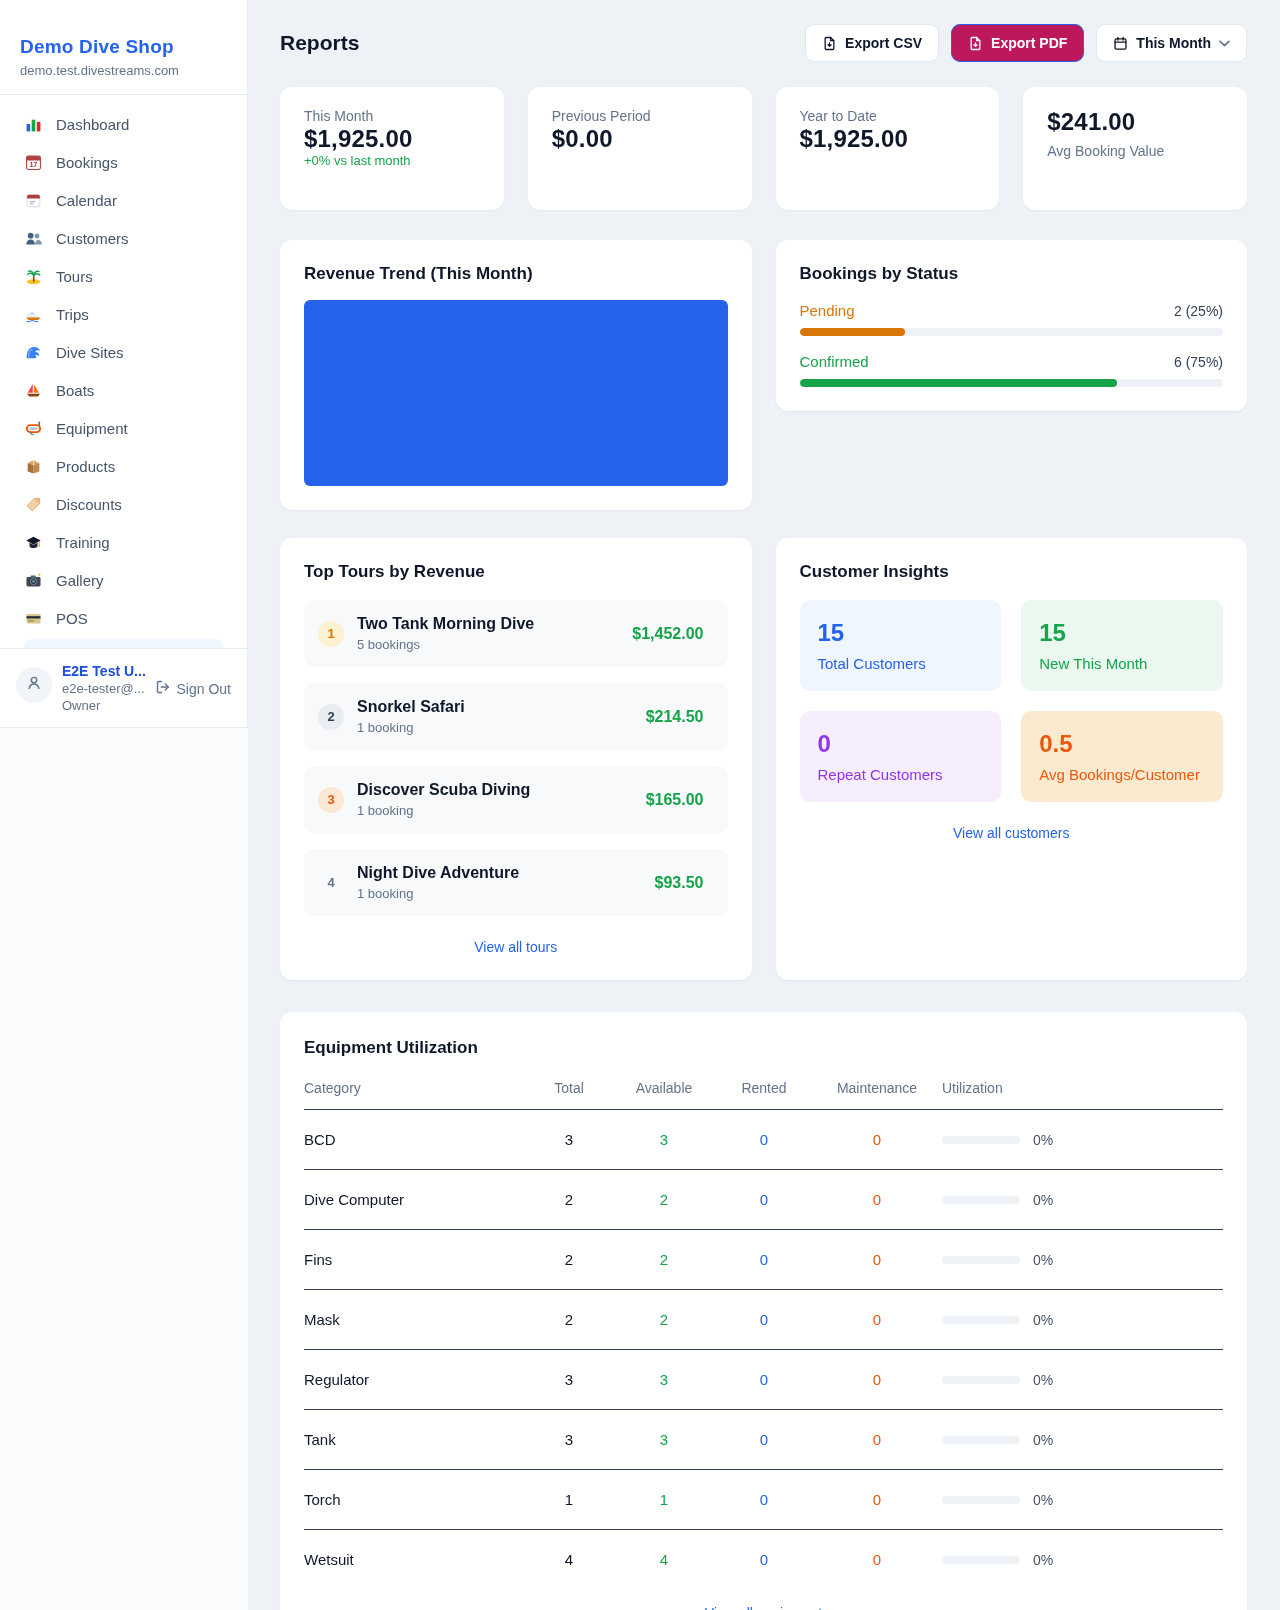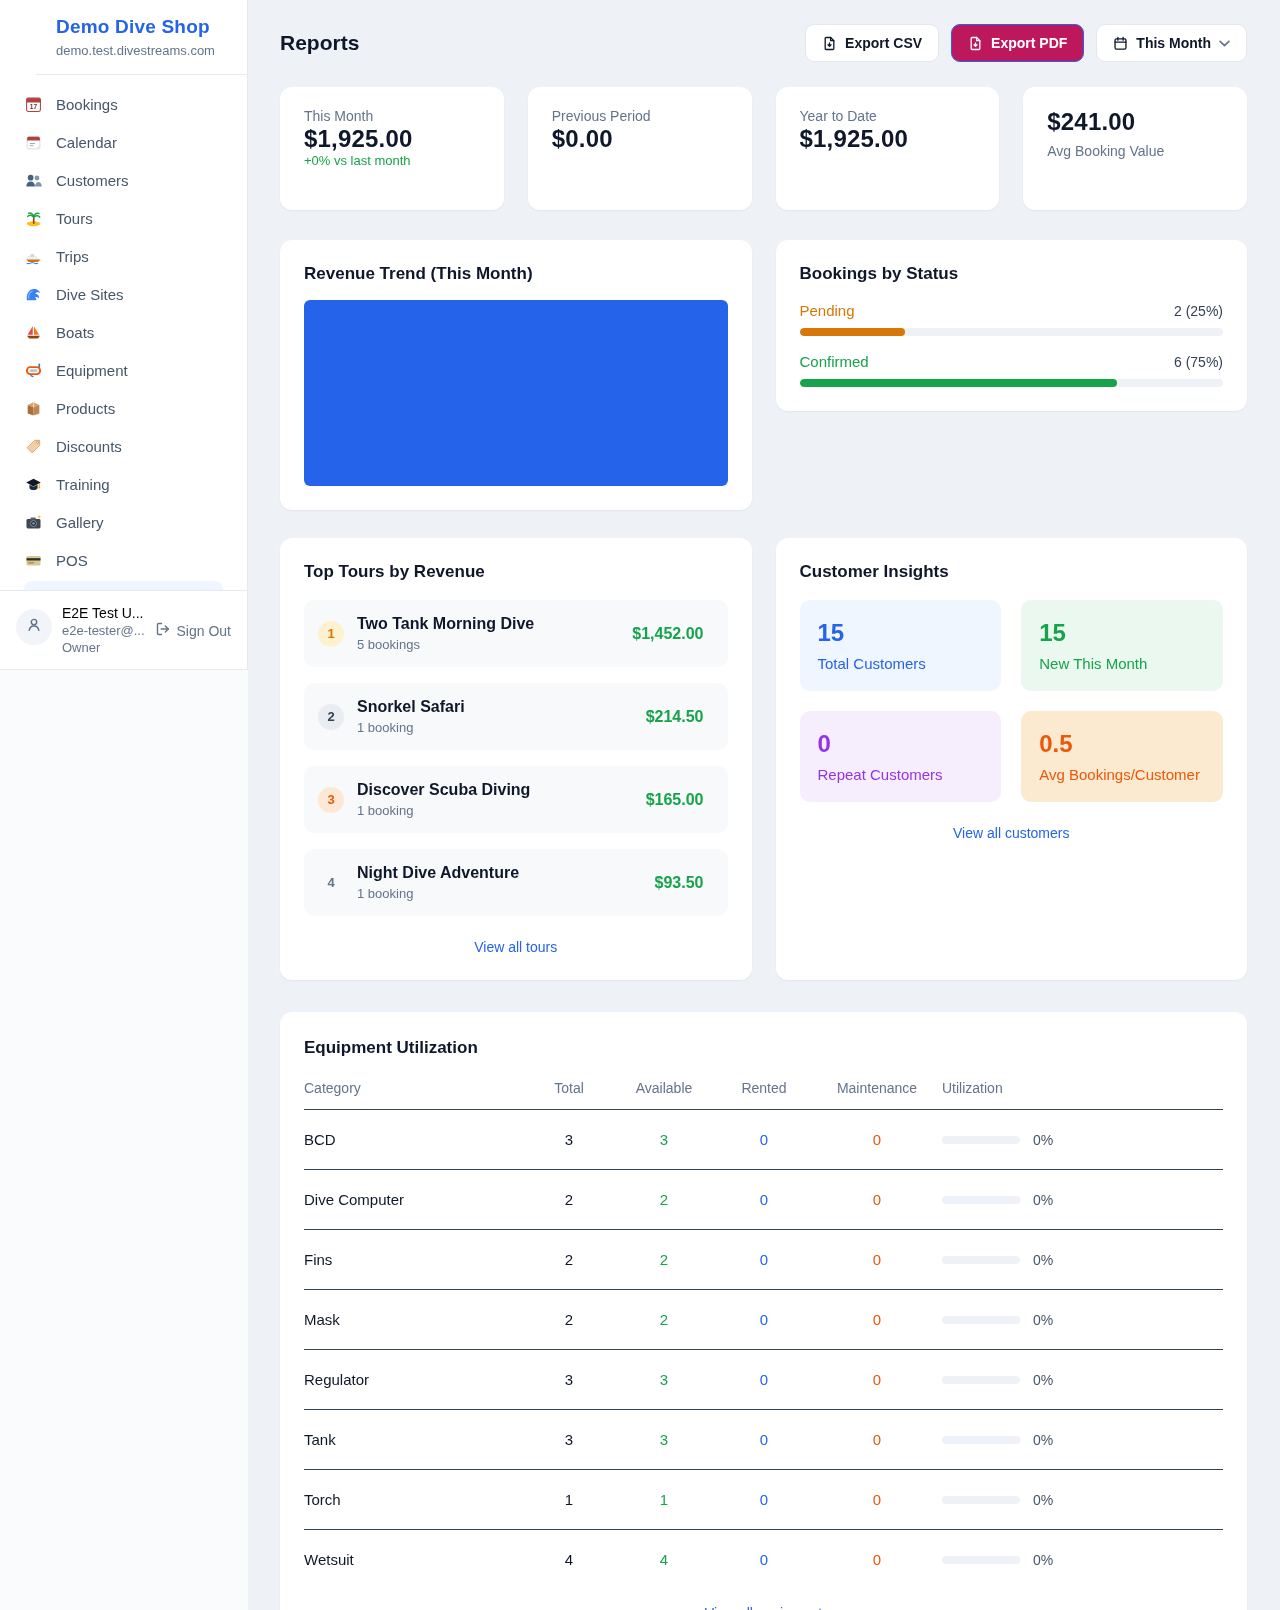--- a/index.html
+++ b/index.html
@@ -4,32 +4,32 @@
 <style>
   * { margin:0; padding:0; box-sizing:border-box; }
   html,body { width:1280px; height:1610px; }
   body {
     font-family:"Liberation Sans","DejaVu Sans",sans-serif;
     background:#eef2f7; color:#0f172a; position:relative; overflow:hidden;
   }
   
   .sidebar-col { position:absolute; left:0; top:0; width:248px; height:100%; background:#fafbfd; }
   .sidebar-panel { background:#fff; border-right:1px solid #e6eaf0; border-bottom:1px solid #e6eaf0; }
-  .sidebar-header { padding:16px 20px 16px; border-bottom:1px solid #e6eaf0;margin-left:36px; }
+  .sidebar-header { padding:36px 20px 16px; border-bottom:1px solid #e6eaf0; }
   .shop-name { font-size:19px; font-weight:800; color:#2563eb; letter-spacing:.2px; }
   .shop-domain { font-size:13px; color:#64748b; margin-top:5px; }
   .nav { padding:10px 12px 0; }
   .nav-item { display:flex; align-items:center; gap:14px; padding:10px 12px; border-radius:8px; cursor:pointer; }
   .nav-item .ico { width:18px; height:18px; flex:0 0 18px; display:flex; align-items:center; justify-content:center; }
   .nav-item .lbl { font-size:15px; color:#475569; }
   .active-peek { height:9px; margin:2px 12px 0; background:#eff6ff; border-radius:8px 8px 0 0; }
   .sidebar-footer { border-top:1px solid #e6eaf0; padding:14px 16px; display:flex; align-items:flex-start; gap:10px; }
   .avatar { width:36px; height:36px; border-radius:50%; background:#f1f5f9; display:flex; align-items:center; justify-content:center; flex:0 0 36px; margin-top:4px; }
   .user-meta { min-width:0; }
-  .user-name { font-size:14px; font-weight:400; color:#000000; white-space:nowrap; }
+  .user-name { font-size:14px; font-weight:700; color:#1d4ed8; white-space:nowrap; }
   .user-email, .user-role { font-size:13px; color:#64748b; margin-top:2px; white-space:nowrap; }
   .signout { margin-left:auto; display:flex; align-items:center; gap:6px; color:#64748b; font-size:14px; cursor:pointer; margin-top:16px; white-space:nowrap; }
   
   .main { position:absolute; left:248px; top:0; width:1032px; padding:24px 33px 0 32px; }
   .page-header { display:flex; align-items:center; justify-content:space-between; margin-bottom:25px; }
   .page-title { font-size:21px; font-weight:800; color:#0f172a; }
   .header-actions { display:flex; gap:12px; }
   .btn { display:flex; align-items:center; gap:8px; height:38px; padding:0 16px; border-radius:9px;
          font-size:14px; font-weight:700; background:#fff; border:1px solid #e2e8f0; color:#0f172a; cursor:pointer; }
   .btn-primary { background:#be185d; border-color:#2563eb; color:#fff; }
@@ -110,20 +110,30 @@
 <div class="sidebar-col">
   <div class="sidebar-panel">
     <div class="sidebar-header">
       <div class="shop-name">Demo Dive Shop</div>
       <div class="shop-domain">demo.test.divestreams.com</div>
     </div>
     <nav class="nav">
       <div class="nav-item">
         <span class="ico">
             <svg width="17" height="17" viewBox="0 0 16 16">
+              <rect x="1.5" y="7.5" width="3.4" height="7" fill="#2563eb"></rect>
+              <rect x="6.3" y="3.5" width="3.4" height="11" fill="#16a34a"></rect>
+              <rect x="11.1" y="5.5" width="3.4" height="9" fill="#dc2626"></rect>
+            </svg>
+          </span>
+        <span class="lbl">Dashboard</span>
+      </div>
+      <div class="nav-item">
+        <span class="ico">
+            <svg width="17" height="17" viewBox="0 0 16 16">
               <rect x="1.5" y="2" width="13" height="12.5" rx="1.5" fill="#fff" stroke="#b0413e" stroke-width="1"></rect>
               <path d="M1.5 3.5A1.5 1.5 0 0 1 3 2h10a1.5 1.5 0 0 1 1.5 1.5V6h-13z" fill="#b0413e"></path>
               <text x="8" y="12.6" font-size="6.2" font-weight="bold" fill="#7f2d2a" text-anchor="middle" font-family="sans-serif">17</text>
             </svg>
           </span>
         <span class="lbl">Bookings</span>
       </div>
       <div class="nav-item">
         <span class="ico">
             <svg width="17" height="17" viewBox="0 0 16 16">

